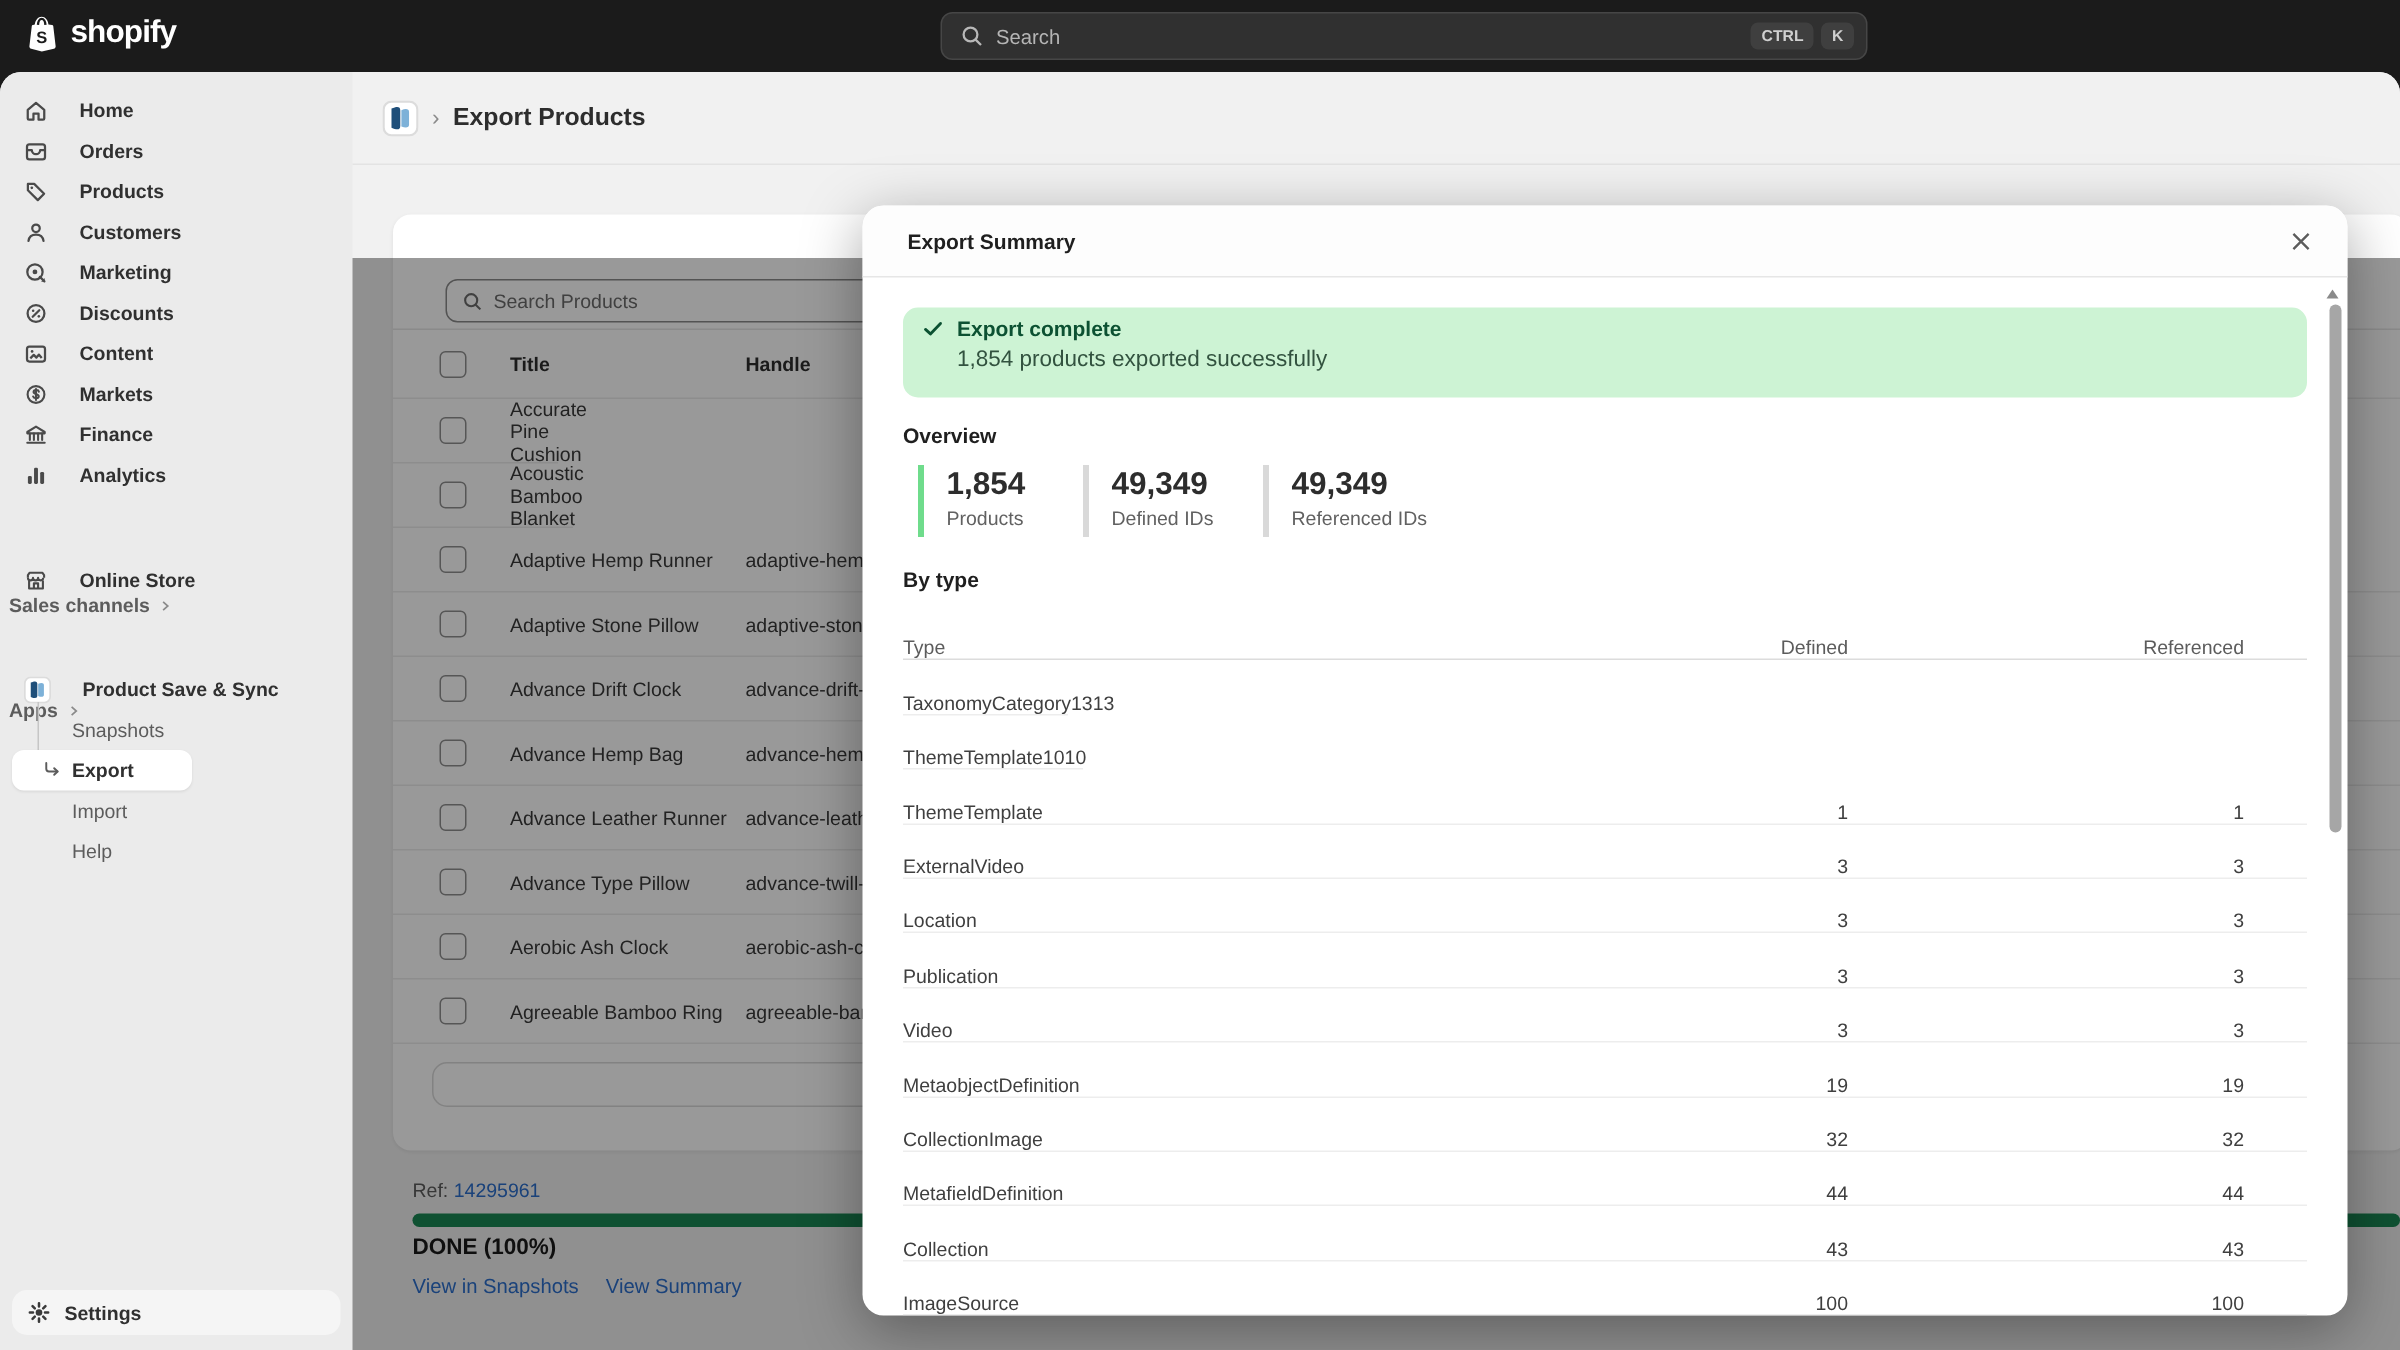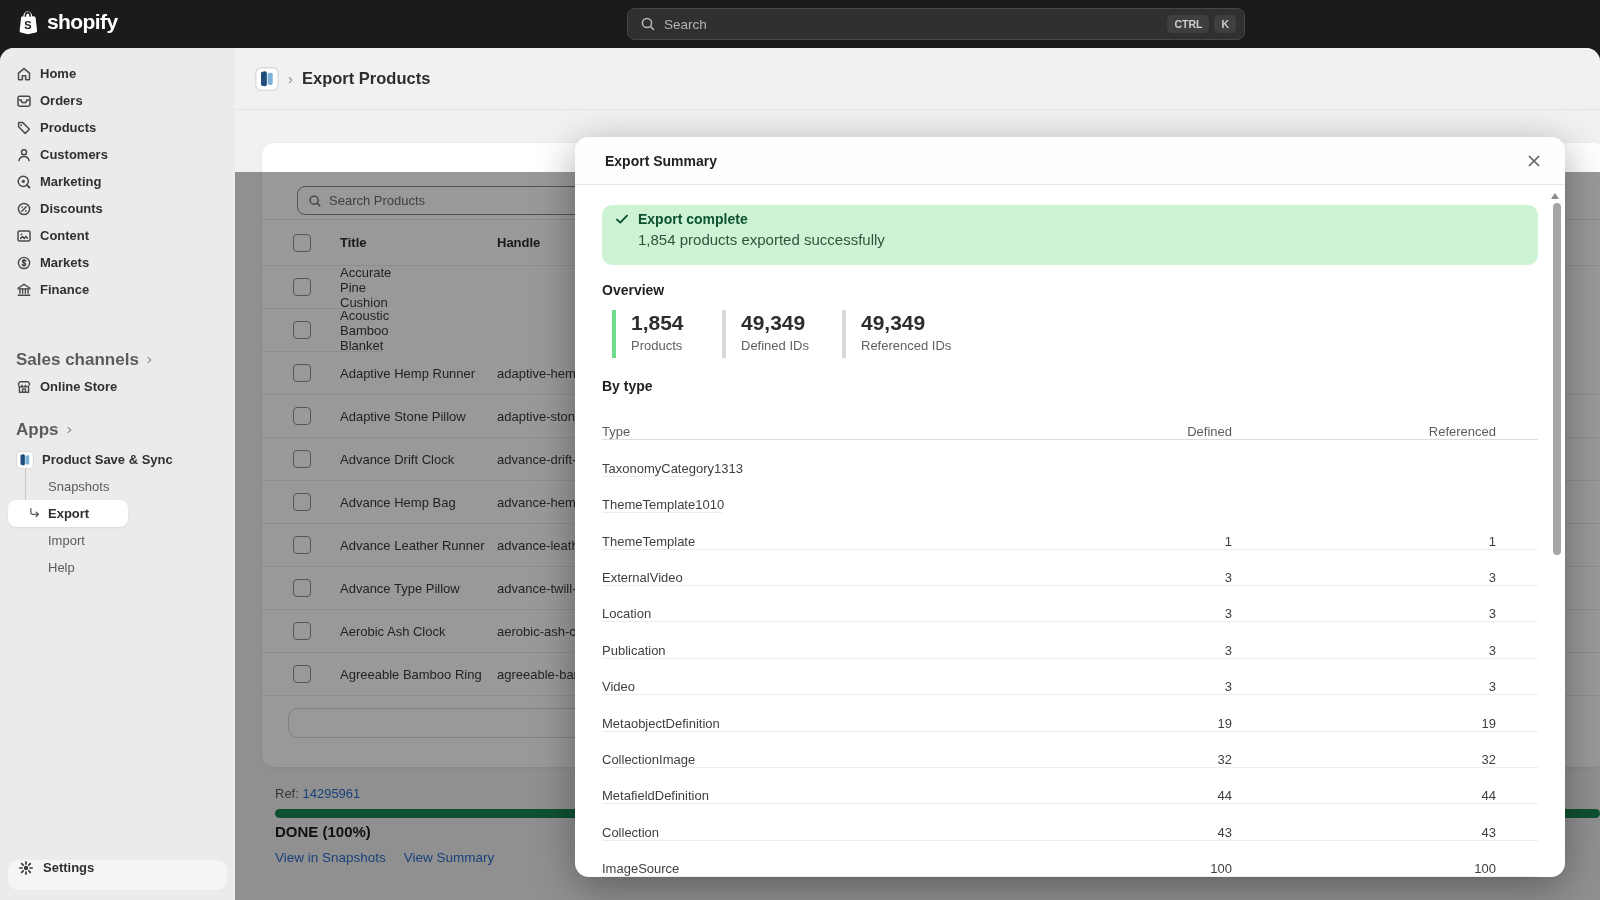--- a/index.html
+++ b/index.html
@@ -19,43 +19,43 @@
   .kbd { background:#3f3f3f; color:#cfcfcf; font-size:10.5px; font-weight:bold;
     border-radius:5px; padding:3px 7px; margin-left:5px; }
 
   
   .frame { position:absolute; top:48px; left:0; right:0; bottom:0;
     background:#ebebeb; border-radius:14px 14px 0 0; overflow:hidden; }
 
   
   .sidebar { position:absolute; left:0; top:0; bottom:0; width:235px; background:#ebebeb; }
   .nav { position:absolute; top:12px; left:8px; right:8px; }
-  .nav-item { height:27px; display:flex; align-items:center; gap:8px; padding:0 8px;
+  .nav-item { height:27px; display:flex; align-items:center; gap:21px; padding:0 8px;
     border-radius:8px; color:#303030; font-size:13px; font-weight:bold; cursor:default; }
   .nav-item .ic, .ic { width:16px; height:16px; display:inline-flex; flex:0 0 16px; }
   .ic svg { width:100%; height:100%; }
-  .sec-label { position:absolute; left:16px; display:flex; align-items:center; gap:5px;
-    color:#5c5c5c; font-size:17px; font-weight:bold; }
+  .sec-label { position:absolute; left:6px; display:flex; align-items:center; gap:5px;
+    color:#5c5c5c; font-size:13px; font-weight:bold;margin-top:46px; }
   .sec-sales { top:302px; }
   .sec-apps  { top:372px; }
   .row-store { position:absolute; top:325px; left:8px; right:8px; }
   .row-app   { position:absolute; top:398px; left:8px; right:8px; }
   .app-ic { width:18px; height:18px; flex:0 0 18px; display:inline-flex; }
   .app-ic svg { width:100%; height:100%; }
   .subs { position:absolute; top:425px; left:8px; right:8px; }
   .app-sub { height:27px; display:flex; align-items:center; padding:0 8px 0 20px;
     color:#5c5c5c; font-size:13px; border-radius:8px; }
   .app-sub .sub-arrow { width:13px; height:13px; margin-right:7px; visibility:hidden; display:inline-flex; }
   .app-sub .sub-arrow svg { width:100%; height:100%; }
   .app-sub.active { background:#fff; color:#303030; font-weight:bold;
     box-shadow:0 1px 2px rgba(0,0,0,.08); }
   .app-sub.active .sub-arrow { visibility:visible; }
   .connector { position:absolute; left:25px; top:420px; height:46px; border-left:1.5px solid #c6c6c6; }
   .settings-row { position:absolute; left:8px; right:8px; bottom:10px; height:30px;
-    background:#f5f5f5; border-radius:10px; display:flex; gap:9px;
+    background:#f5f5f5; border-radius:10px; display:flex; align-items:center; gap:9px;
     padding:0 10px; color:#303030; font-size:13px; font-weight:bold; }
 
   
   .content { position:absolute; left:235px; top:0; right:0; bottom:0; background:#f1f1f1; }
   .c-header { position:absolute; top:0; left:0; right:0; height:62px;
     display:flex; align-items:center; padding-left:20px; gap:9px; border-bottom:1px solid #e3e3e3; }
   .bc-ic { width:24px; height:24px; display:inline-flex; }
   .bc-ic svg { width:100%; height:100%; }
   .bc-chev { color:#8a8a8a; font-size:15px; }
   .c-title { font-size:16.5px; font-weight:bold; color:#2d2d2d; }
@@ -242,20 +242,32 @@
         </div>
           <div class="nav-item stat9">
           <span class="ic">
               <svg viewBox="0 0 16 16" fill="none" stroke="#4a4a4a" stroke-width="1.4" stroke-linejoin="round" stroke-linecap="round">
                 <path d="M2.2 6 8 2.4 13.8 6v.9H2.2z"></path>
                 <path d="M3.9 7v4.3M6.6 7v4.3M9.4 7v4.3M12.1 7v4.3M2.2 13.2h11.6"></path>
               </svg>
             </span>
           <span>Finance</span>
         </div>
+          <div class="nav-item stat10">
+          <span class="ic">
+              <svg viewBox="0 0 16 16">
+                <g fill="#4a4a4a">
+                  <rect x="2.6" y="8.4" width="2.6" height="5.2" rx=".9"></rect>
+                  <rect x="6.7" y="2.8" width="2.6" height="10.8" rx=".9"></rect>
+                  <rect x="10.8" y="5.6" width="2.6" height="8" rx=".9"></rect>
+                </g>
+              </svg>
+            </span>
+          <span>Analytics</span>
+        </div>
         </div>
 
       <div class="sec-label sec-sales">
         <span>Sales channels</span>
         <span class="ic" style="width:10px;height:10px;flex:0 0 10px">
           <svg viewBox="0 0 16 16">
               <path d="M6 3.5 11 8l-5 4.5" stroke="#8a8a8a" stroke-width="1.8" fill="none"></path>
             </svg>
         </span>
       </div>

